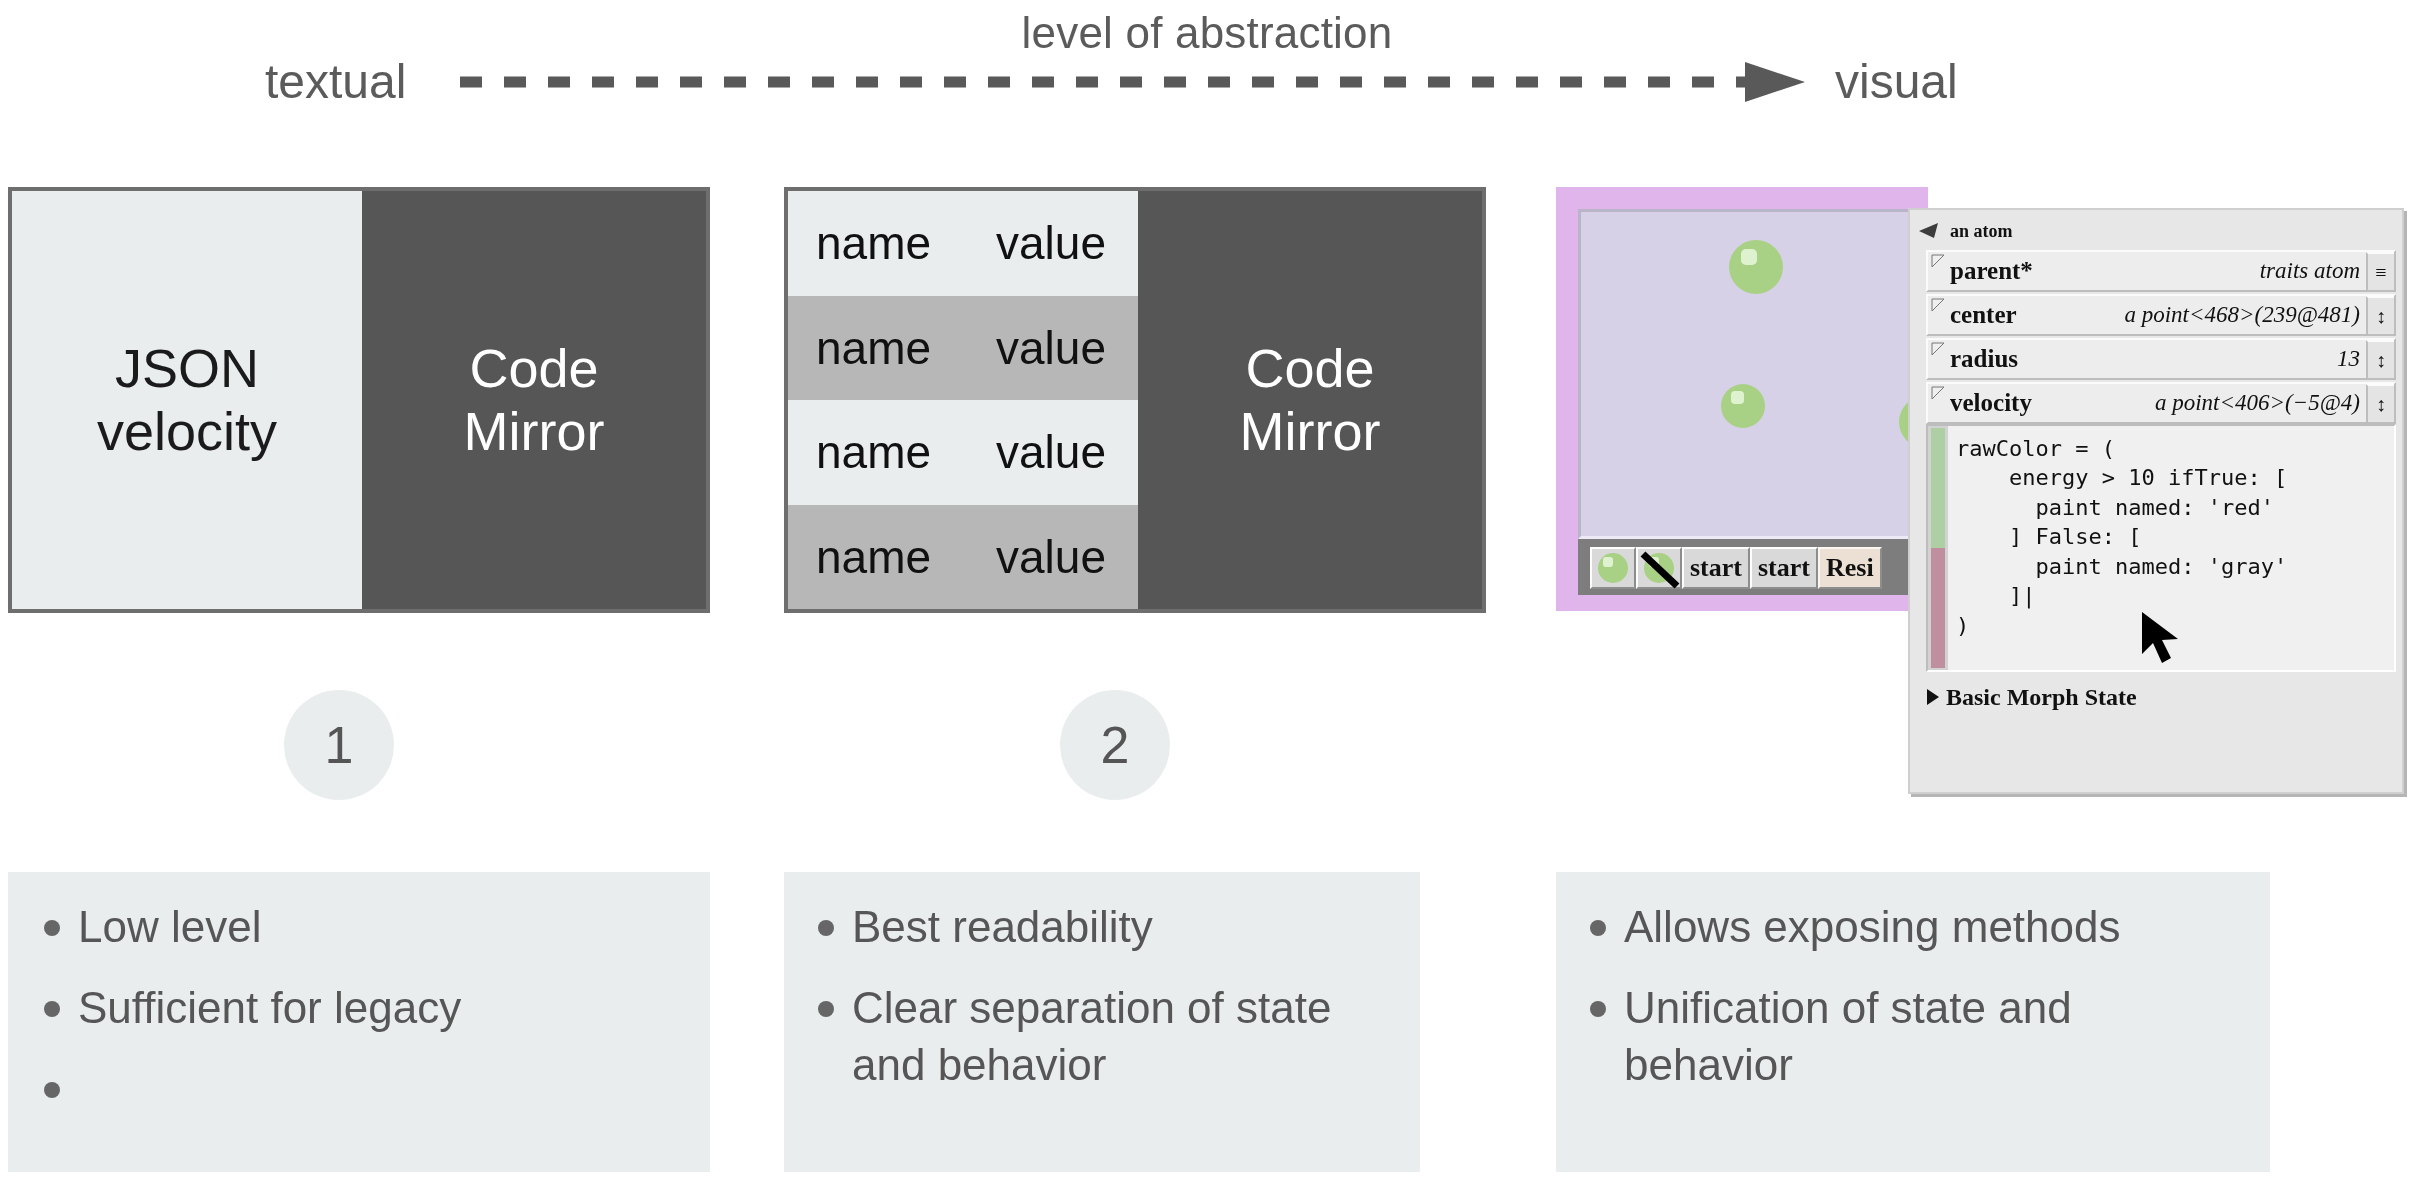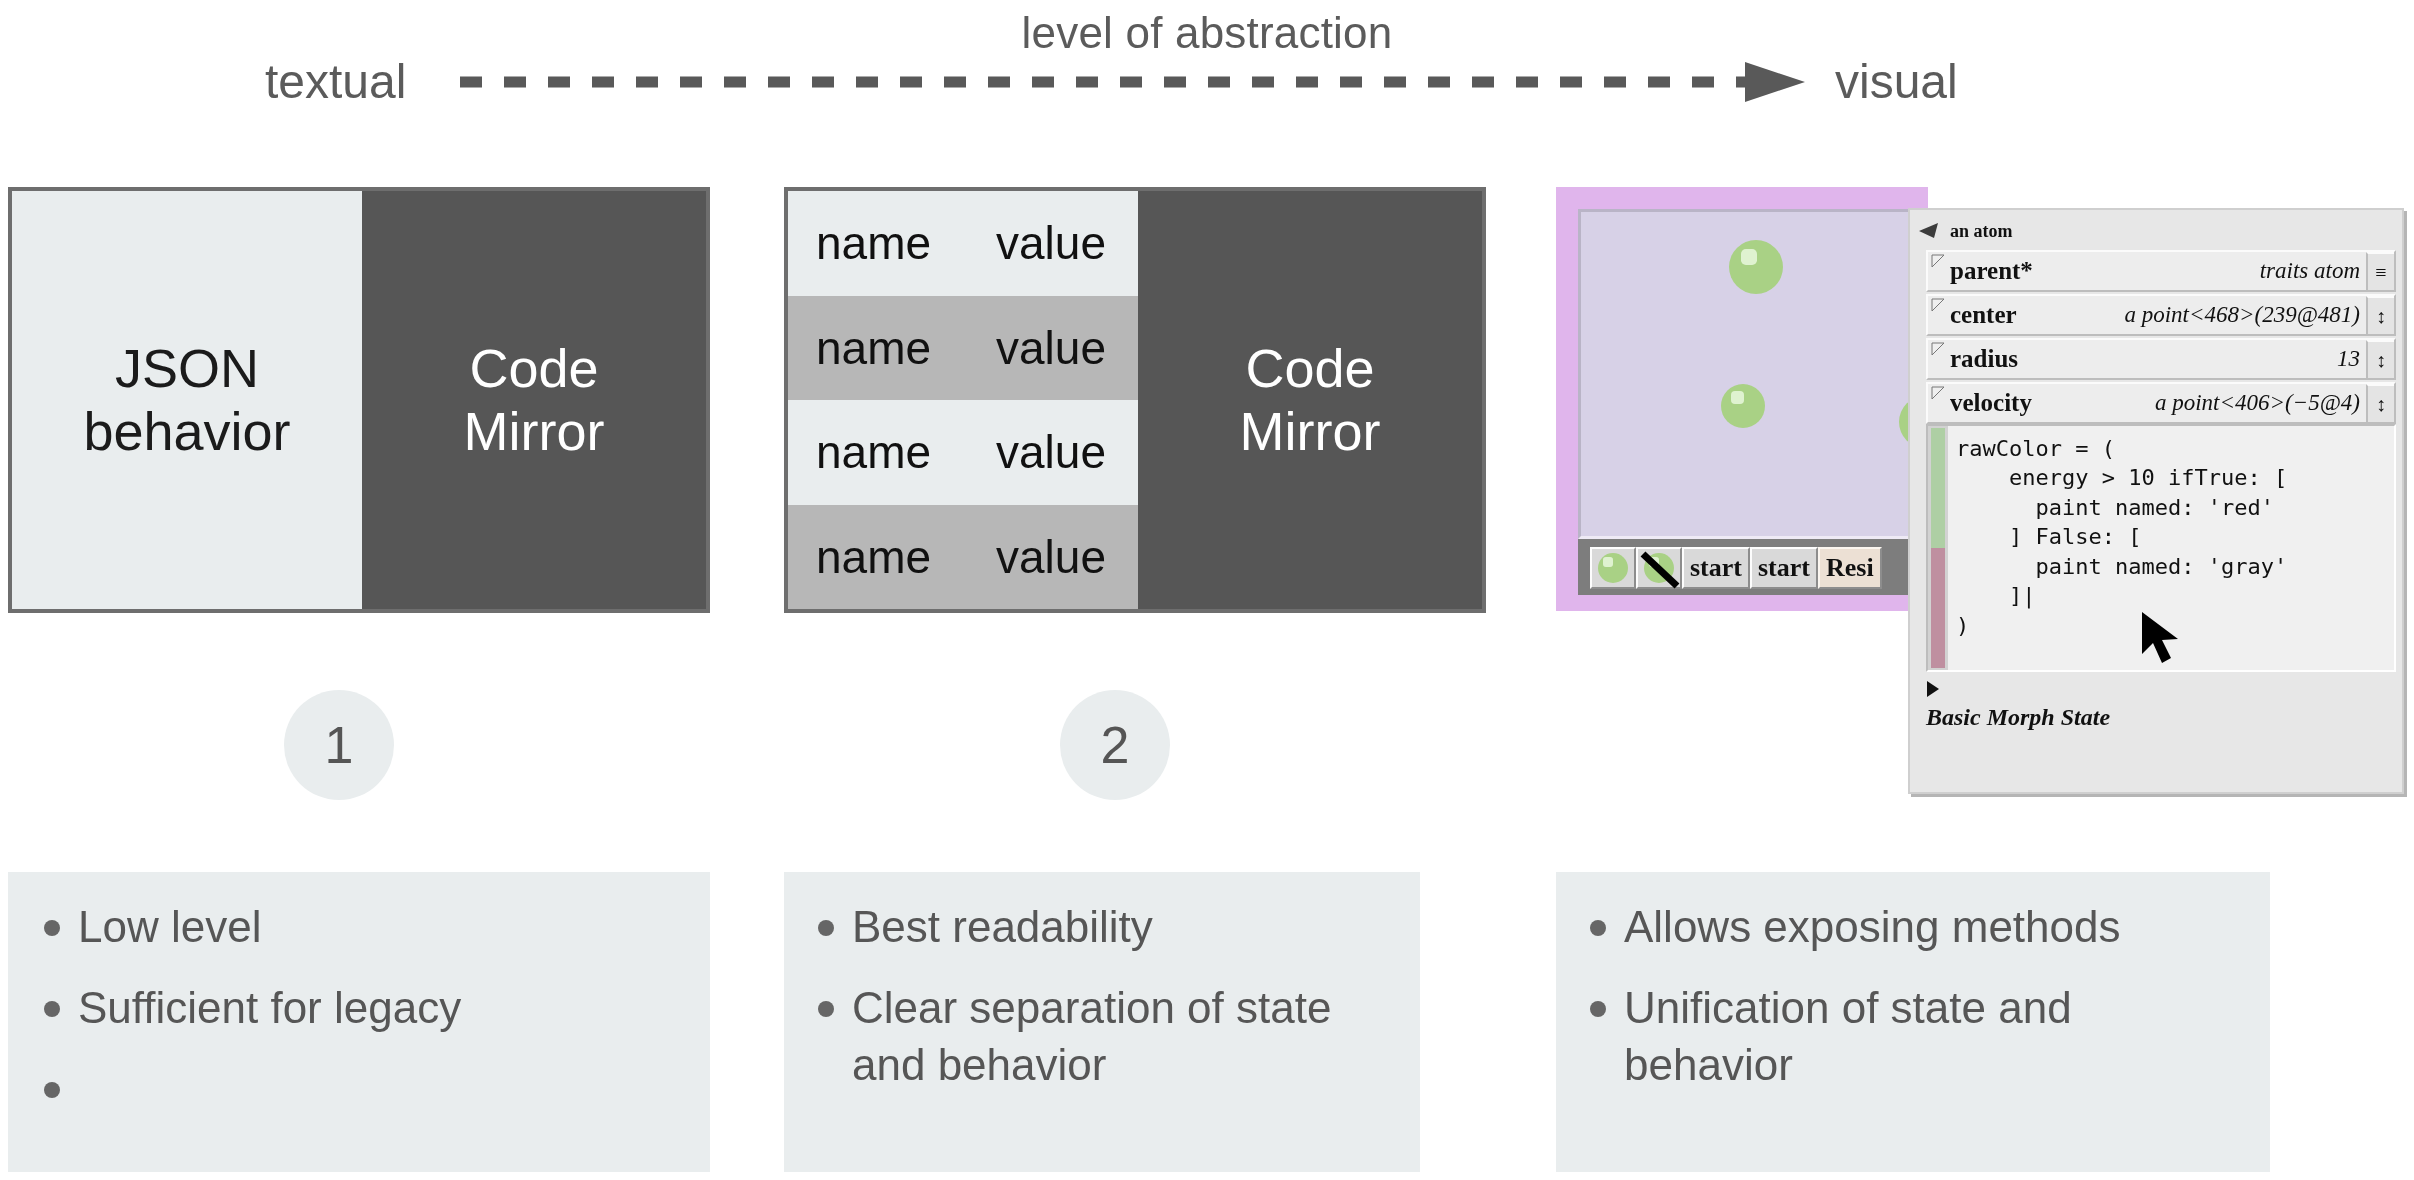--- a/index.html
+++ b/index.html
@@ -152,22 +152,22 @@
   #gutter-green{position:absolute;left:3px;top:2px;width:14px;height:120px;background:#aecfa4;}
   #gutter-rose{position:absolute;left:3px;top:122px;width:14px;height:120px;background:#bf8fa0;}
   #code-text{
     flex:1;padding:8px 0 0 8px;
     font-family:"DejaVu Sans Mono","Liberation Mono",monospace;
     font-size:22px;line-height:1.34;color:#111;white-space:pre;
   }
   #cursor-arrow{position:absolute;left:212px;top:184px;width:46px;height:56px;}
   .disclosure-row{
     position:absolute;left:16px;right:6px;height:34px;
-    display:flex;align-items:flex-start;gap:6px;
-    font-style:italic;font-weight:bold;font-size:24px;color:#111;flex-direction:column;
+    display:flex;align-items:center;gap:6px;
+    font-weight:bold;font-size:24px;color:#111;
   }
   #disclosure-1{top:470px;}
   #disclosure-2{top:506px;}
   .tri-right{width:14px;height:18px;flex:0 0 auto;}
 
   
   .badge{
     width:110px;height:110px;border-radius:50%;background:#e9edee;
     display:flex;align-items:center;justify-content:center;
     font-size:52px;color:#555;
@@ -200,21 +200,21 @@
 <div class="abs" id="label-textual">textual</div>
 <div class="abs" id="label-visual">visual</div>
 
 <svg class="abs" id="axis-arrow" viewBox="0 0 1345 44">
   <line x1="0" y1="22" x2="1285" y2="22" stroke="#595959" stroke-width="11" stroke-dasharray="22 22"></line>
   <polygon points="1285,2 1345,22 1285,42" fill="#595959"></polygon>
 </svg>
 
 <div class="abs panel" id="panel-1">
   <div class="panel-left panel-left-center" style="white-space:pre-line">JSON
-behavior</div>
+velocity</div>
   <div class="panel-right" style="white-space:pre-line">Code
 Mirror</div>
 </div>
 
 <div class="abs panel" id="panel-2">
   <div class="rows">
     <div class="kv-row odd">
       <span class="kv-name">name</span>
       <span class="kv-value">value</span>
     </div>

